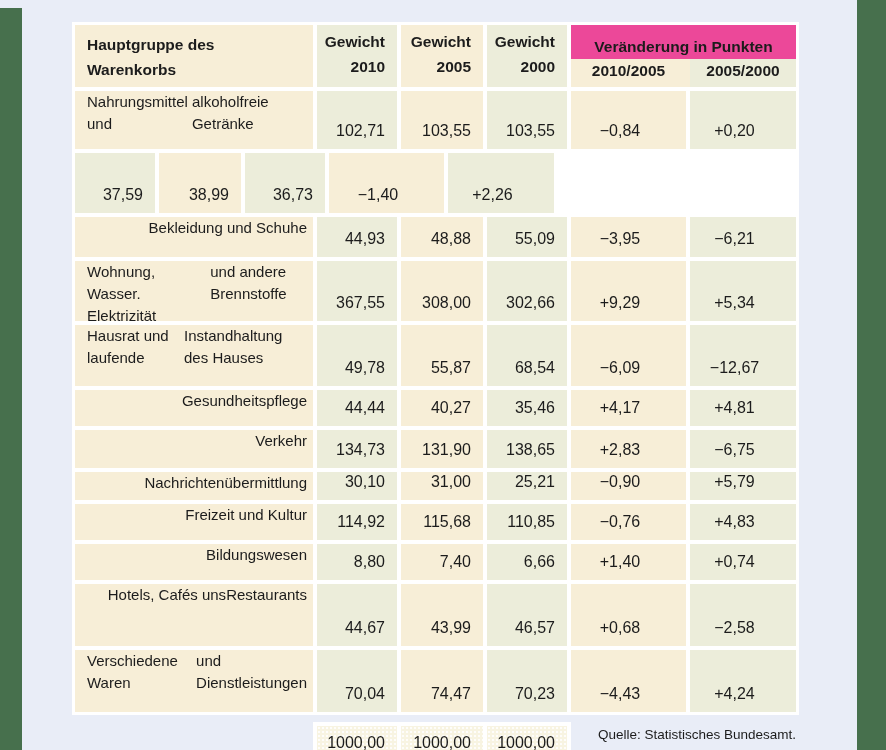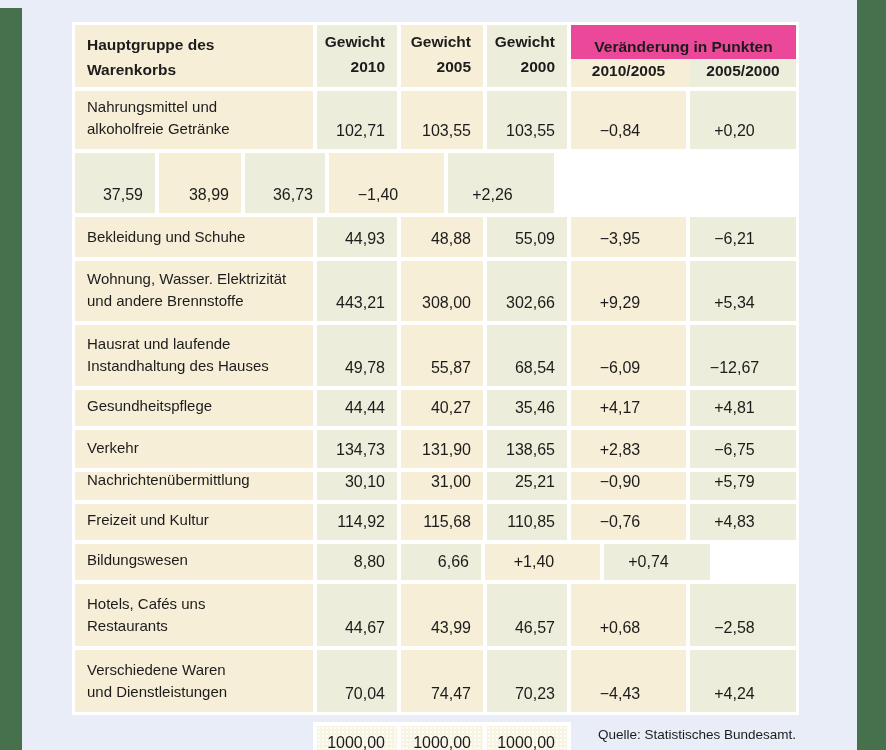--- a/index.html
+++ b/index.html
@@ -21,21 +21,21 @@
   .row + .row { margin-top: 4px; }
 
   .w1 { width: 238px; } .w2 { width: 80px; } .w3 { width: 82px; }
   .w4 { width: 80px; } .w5 { width: 115px; } .w6 { width: 106px; }
 
   .cream  { background: #f7eed7; }
   .greenc { background: #ecedda; }
 
   .cell { display: flex; }
   .lbl {
-    flex-direction: column; justify-content: flex-end;
+    flex-direction: row; justify-content: flex-end;
     padding: 0 6px 9px 12px; font-size: 15px; line-height: 22px;
   }
   .num {
     align-items: flex-end; justify-content: flex-end;
     padding: 0 12px 9px 0; font-size: 16px; line-height: 19px;
   }
   .chg {
     align-items: flex-end; justify-content: center;
     padding: 0 17px 9px 0; font-size: 16px; line-height: 19px;
   }
@@ -142,21 +142,21 @@
       <div class="cell num greenc w4">55,09</div>
       <div class="cell chg cream w5">−3,95</div>
       <div class="cell chg greenc w6">−6,21</div>
     </div>
 
     <div class="row" style="height:60px">
       <div class="cell lbl cream w1">
         <span>Wohnung, Wasser. Elektrizität</span>
         <span>und andere Brennstoffe</span>
       </div>
-      <div class="cell num greenc w2">443,21</div>
+      <div class="cell num greenc w2">367,55</div>
       <div class="cell num cream w3">308,00</div>
       <div class="cell num greenc w4">302,66</div>
       <div class="cell chg cream w5">+9,29</div>
       <div class="cell chg greenc w6">+5,34</div>
     </div>
 
     <div class="row" style="height:61px">
       <div class="cell lbl cream w1">
         <span>Hausrat und laufende</span>
         <span>Instandhaltung des Hauses</span>
@@ -210,20 +210,21 @@
       <div class="cell num greenc w4">110,85</div>
       <div class="cell chg cream w5">−0,76</div>
       <div class="cell chg greenc w6">+4,83</div>
     </div>
 
     <div class="row" style="height:36px">
       <div class="cell lbl cream w1">
         <span>Bildungswesen</span>
       </div>
       <div class="cell num greenc w2">8,80</div>
+      <div class="cell num cream w3">7,40</div>
       <div class="cell num greenc w4">6,66</div>
       <div class="cell chg cream w5">+1,40</div>
       <div class="cell chg greenc w6">+0,74</div>
     </div>
 
     <div class="row" style="height:62px">
       <div class="cell lbl cream w1">
         <span>Hotels, Cafés uns</span>
         <span>Restaurants</span>
       </div>

